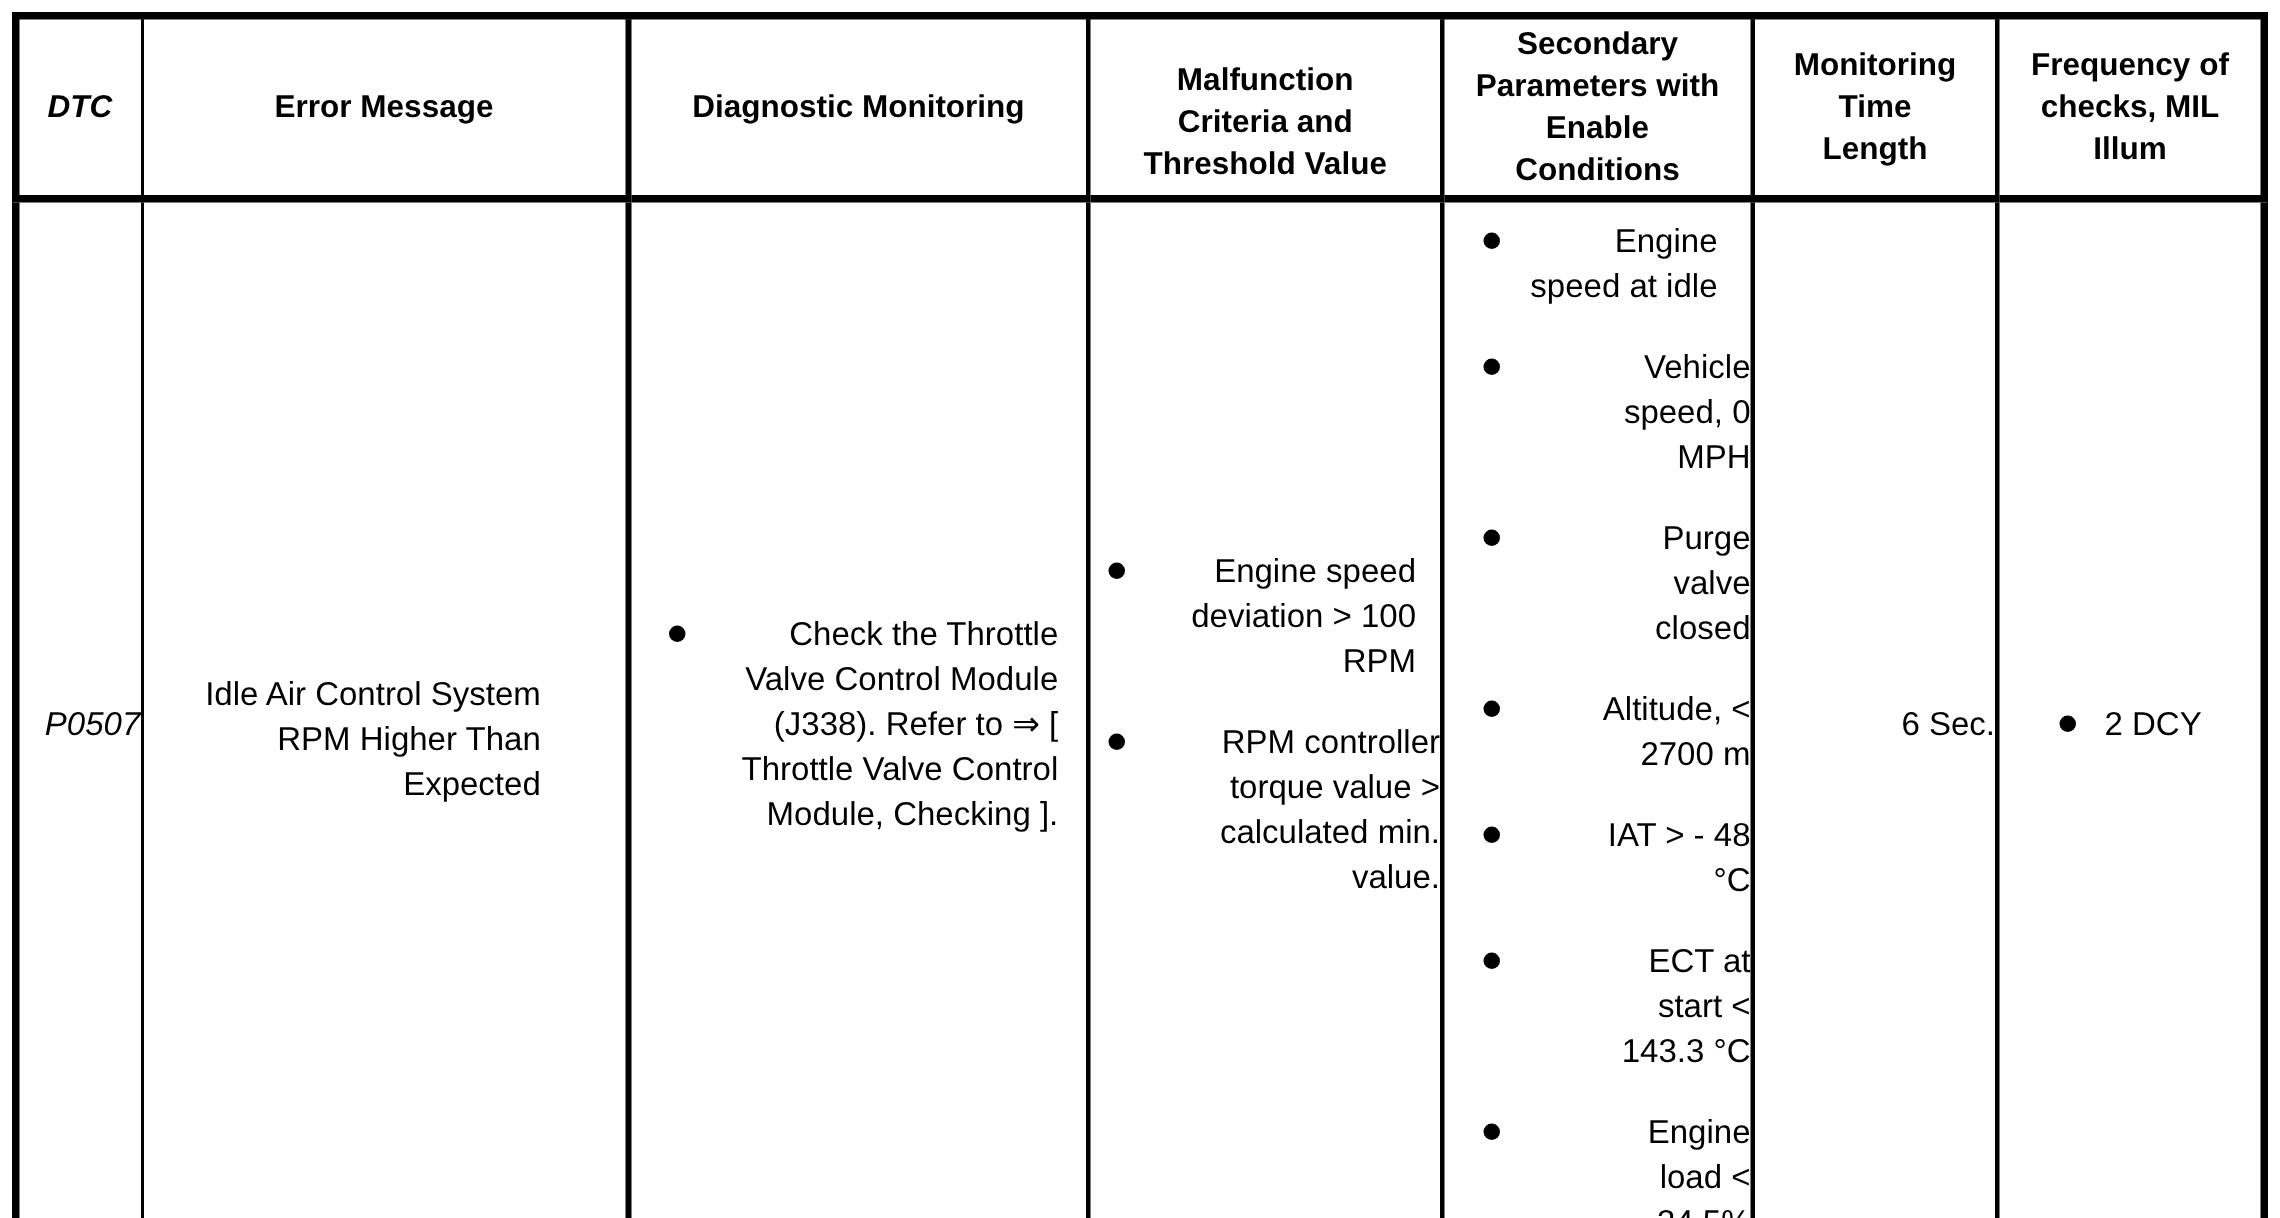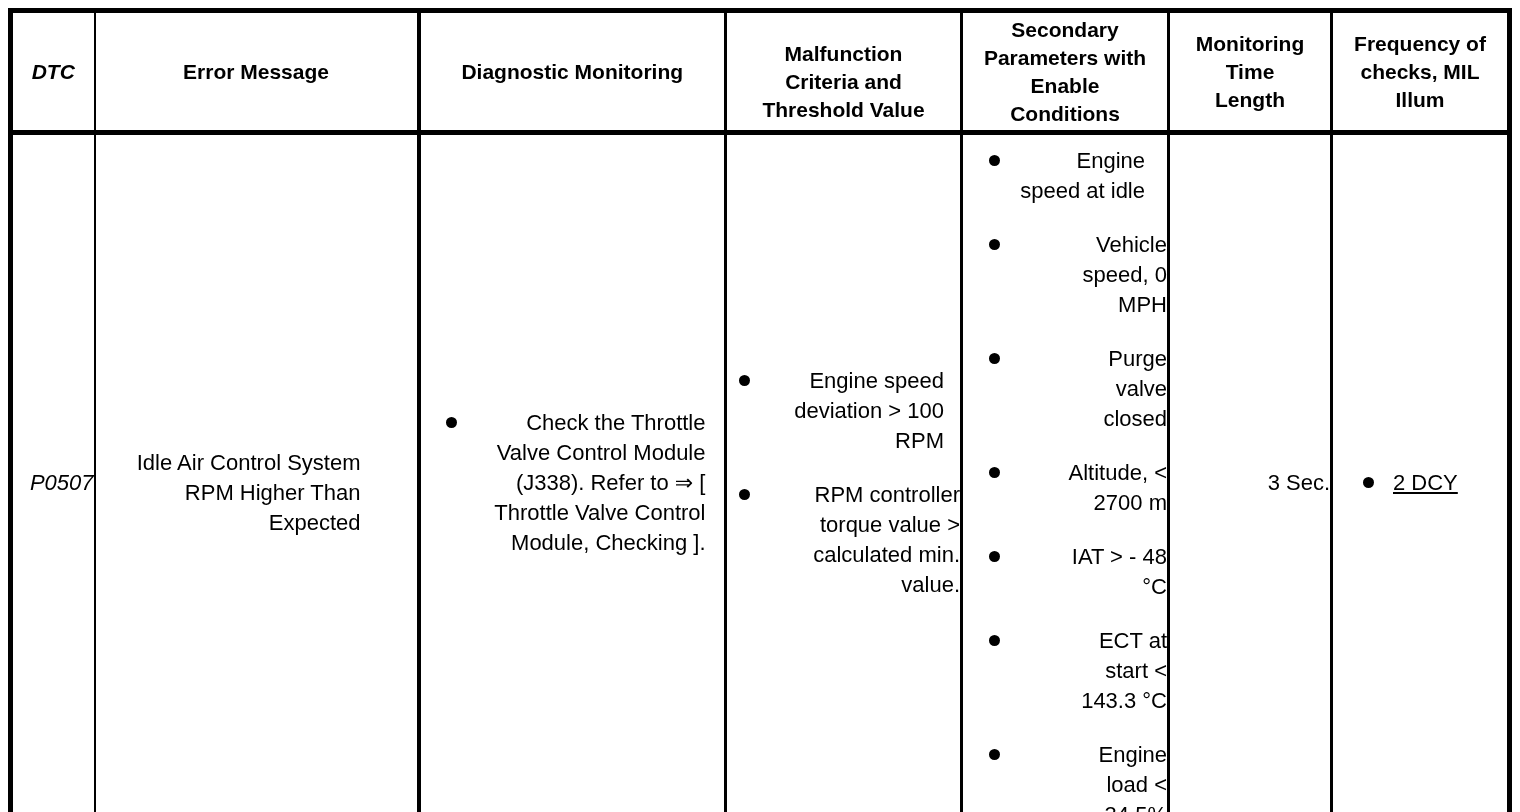--- a/index.html
+++ b/index.html
@@ -55,21 +55,21 @@
   td.col-dtc   { padding-left: 4px; }
   td.col-error { padding-left: 5px; }
   td.col-mon   { padding-left: 4px; }
 
   .wrap-error { max-width: 260px; margin-top: 20px; }
 
   ul.blist { list-style: none; }
   td.col-diag  ul.blist { padding-left: 25px; }
   td.col-malf  ul.blist { padding-left: 12px; }
   td.col-sec   ul.blist { padding-left: 26px; }
-  td.col-freq  ul.blist { padding-left: 30px; text-decoration: underline; }
+  td.col-freq  ul.blist { padding-left: 40px; }
   ul.blist li { display: flex; align-items: flex-start; }
   ul.blist li + li { margin-top: 24px; gap: 40px; }
   .bullet {
     flex: 0 0 11px;
     width: 11px;
     height: 11px;
     margin-top: 9px;
     margin-right: 19px;
     border-radius: 50%;
     background: #000000;
@@ -174,21 +174,21 @@
               <span class="bullet"></span>
               <span class="li-text">ECT at start &lt; 143.3 °C</span>
             </li>
             <li>
               <span class="bullet"></span>
               <span class="li-text">Engine load &lt; 34.5%</span>
             </li>
           </ul>
         </td>
         <td class="col-mon">
-          <span>3 Sec.</span>
+          <span>6 Sec.</span>
         </td>
         <td class="col-freq">
           <ul class="blist">
             <li>
               <span class="bullet"></span>
               <span class="li-text">2 DCY</span>
             </li>
           </ul>
         </td>
       </tr>

